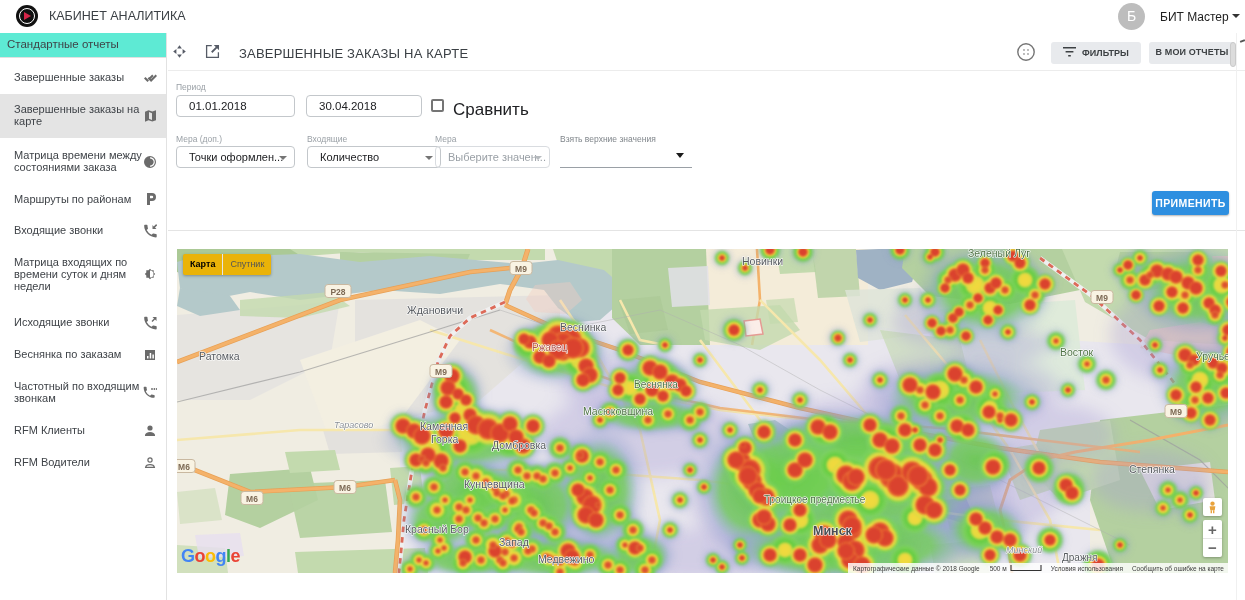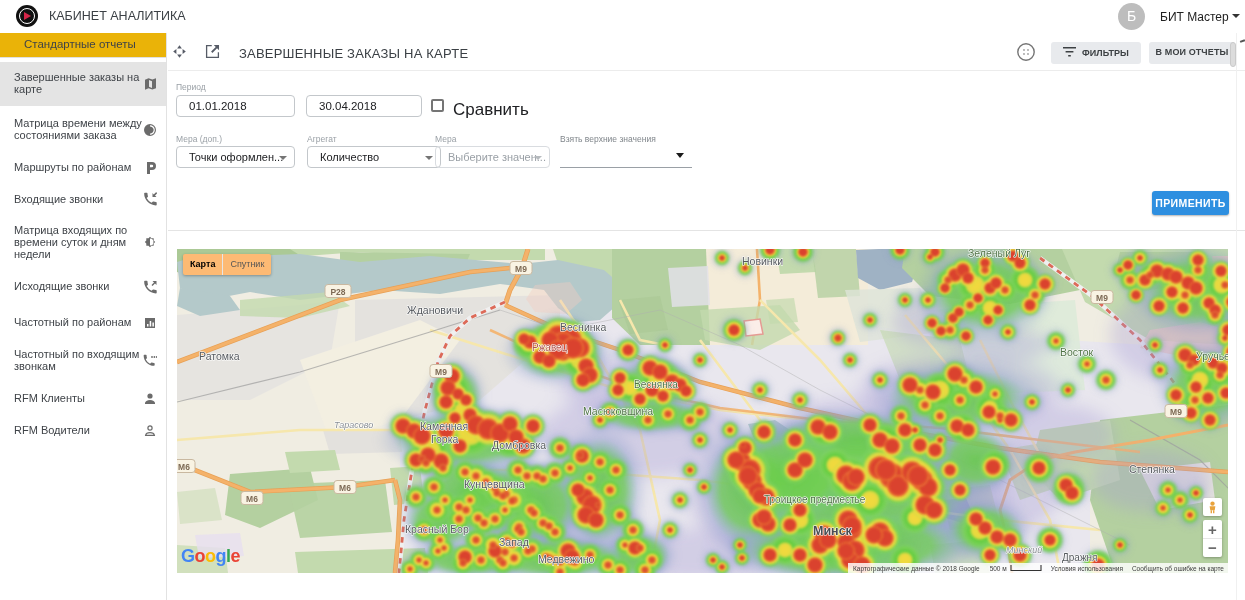--- a/index.html
+++ b/index.html
@@ -5,56 +5,59 @@
 html,body { width:1245px; height:600px; background:#fff; font-family:"Liberation Sans",sans-serif; overflow:hidden; }
 .topbar { position:absolute; left:0; top:0; width:1245px; height:33px; background:#fff; }
 .logo { position:absolute; left:16px; top:5px; width:22px; height:22px; border-radius:50%; background:#111; }
 .logo:before { content:''; position:absolute; left:2.6px; top:2.6px; width:16.8px; height:16.8px; border-radius:50%; border:1.9px solid #fff; box-sizing:border-box; }
 .logo .tri { position:absolute; left:7.5px; top:6.8px; width:0; height:0; border-left:7.5px solid #d62549; border-top:4.2px solid transparent; border-bottom:4.2px solid transparent; }
 .apptitle { position:absolute; left:49px; top:9px; font-size:12.5px; color:#3b4045; letter-spacing:0px; font-weight:500; }
 .avatar { position:absolute; left:1118px; top:3px; width:27px; height:27px; border-radius:50%; background:#bdbdbd; color:#fff; font-size:14px; text-align:center; line-height:27px; }
 .uname { position:absolute; left:1160px; top:10px; font-size:12px; color:#212121; }
 .caret { position:absolute; left:1232px; top:14px; width:0; height:0; border-left:4px solid transparent; border-right:4px solid transparent; border-top:4.5px solid #333; }
 .sidebar { position:absolute; left:0; top:33px; width:167px; height:567px; background:#fff; border-right:1px solid #e2e2e2; }
-.sidehead { height:25px; background:#eab308; border-bottom:1px solid #e0e0e0; font-size:11.5px; color:#3f4348; padding:5px 0 0 24px; }
+.sidehead { height:25px; background:#5eead4; border-bottom:1px solid #e0e0e0; font-size:11.5px; color:#3f4348; padding:5px 0 0 7px; }
 .menu { padding-top:4px; }
 .item { position:relative; padding:10px 24px 10px 14px; font-size:11px; color:#3f4348; line-height:11.9px; }
 .item.sel { background:#e4e4e4; margin-bottom:2px; }
 .menu .item:nth-child(6) { margin-bottom:4px; }
 .mic { position:absolute; right:9px; top:50%; margin-top:-7px; }
 .toolbar { position:absolute; left:168px; top:33px; width:1077px; height:38px; background:#fff; border-bottom:1px solid #ececec; }
 .ticon { position:absolute; top:10px; color:#5f6368; }
 .rtitle { position:absolute; left:71px; top:13px; font-size:13px; color:#3b4045; letter-spacing:0.2px; }
 .gbtn { position:absolute; top:9px; height:22px; background:#e8eaed; border-radius:3px; font-size:9px; font-weight:bold; color:#3c4043; text-align:center; letter-spacing:0.1px; white-space:nowrap; }
 .filters { position:absolute; left:168px; top:71px; width:1077px; height:160px; background:#fff; border-bottom:1px solid #e4e4e4; }
 .flabel { position:absolute; font-size:8.5px; color:#9aa0a6; }
 .finput { position:absolute; height:22px; border:1px solid #c3c7cb; border-radius:4px; font-size:11.5px; color:#202124; padding:4px 8px 0 12px; white-space:nowrap; overflow:hidden; }
 .fsel { padding-right:20px !important; font-size:11px !important; }
 .selcaret { position:absolute; width:0; height:0; border-left:4px solid transparent; border-right:4px solid transparent; border-top:4.5px solid #757575; }
 .applybtn { position:absolute; left:984px; top:120px; width:77px; height:24px; background:#2e8fe0; border-radius:3px; color:#fff; font-size:10.5px; font-weight:bold; text-align:center; line-height:24px; letter-spacing:0.4px; box-shadow:0 1px 2px rgba(0,0,0,0.3); }
 .mapwrap { position:absolute; left:177px; top:249px; width:1051px; height:324px; overflow:hidden; }
-.mapctl { position:absolute; left:6px; top:5px; height:21px; background:#fdba74; box-shadow:0 1px 3px rgba(0,0,0,0.3); border-radius:2px; display:flex; }
+.mapctl { position:absolute; left:6px; top:5px; height:21px; background:#eab308; box-shadow:0 1px 3px rgba(0,0,0,0.3); border-radius:2px; display:flex; }
 .mapctl div { padding:4.5px 7px 0 7px; font-size:9px; }
 .zbox { position:absolute; right:6px; background:#fff; width:19px; box-shadow:0 1px 3px rgba(0,0,0,0.3); border-radius:2px; text-align:center; }
 .attr { position:absolute; right:0; bottom:0; height:10px; background:rgba(255,255,255,0.82); font-size:6.5px; color:#3a3a3a; padding:1.5px 4px 0 5px; white-space:nowrap; }
 .glogo { position:absolute; left:4px; bottom:6px; font-size:18px; font-weight:bold; letter-spacing:-0.5px; }
 </style></head>
 <body>
 <div class="topbar">
   <div class="logo">
       <div class="tri"></div>
     </div>
   <div class="apptitle">КАБИНЕТ АНАЛИТИКА</div>
   <div class="avatar">Б</div>
   <div class="uname">БИТ Мастер</div>
   <div class="caret"></div>
 </div>
 <div class="sidebar">
   <div class="sidehead">Стандартные отчеты</div>
   <div class="menu">
+  <div class="item"><span class="mtxt">Завершенные заказы</span><span class="mic"><svg width="14" height="14" viewBox="0 0 14 14">
+            <path d="M1 7.5l3.5 3.5L6 9.6 2.5 6.1z M4.6 7.5l3.5 3.5L14 5l-1.4-1.4-4.5 4.5-2-2z M10.6 5L9.2 3.6 5.5 7.3l1.4 1.4z" fill="#6b6b6b"></path>
+          </svg></span></div>
 <div class="item sel"><span class="mtxt">Завершенные заказы на карте</span><span class="mic"><svg width="14" height="14" viewBox="0 0 14 14">
             <path d="M9.3 2.6L5.6 1.3 2 2.7v10l3.6-1.4 3.7 1.3 3.7-1.4v-10zM9 10.9l-3-1.05V3.1l3 1.05z" fill="#6b6b6b"></path>
           </svg></span></div>
 <div class="item"><span class="mtxt">Матрица времени между состояниями заказа</span><span class="mic"><svg width="14" height="14" viewBox="0 0 14 14">
             <path d="M7 1a6 6 0 100 12A6 6 0 007 1zm0 10.8V2.2a4.8 4.8 0 014.8 4.8c0 1.3-.5 2.5-1.4 3.4A4.8 4.8 0 017 11.8z" fill="#6b6b6b"></path>
             <path d="M7 3.4v3.6L4.5 9.5A3.6 3.6 0 107 3.4z" fill="#6b6b6b"></path>
           </svg></span></div>
 <div class="item"><span class="mtxt">Маршруты по районам</span><span class="mic"><svg width="14" height="14" viewBox="0 0 14 14">
             <path d="M4 1h5a4 4 0 010 8H7v4H4zM7 3.8v2.4h2a1.2 1.2 0 000-2.4z" fill="#6b6b6b"></path>
           </svg></span></div>
@@ -62,21 +65,21 @@
             <path d="M13 9.9c-.9 0-1.8-.15-2.6-.42a.74.74 0 00-.75.18l-1.16 1.16A11.1 11.1 0 013.6 6.1L4.75 4.9a.74.74 0 00.18-.74A8.3 8.3 0 014.5 1.6.74.74 0 003.77.86H1.9c-.4 0-.74.33-.74.73 0 6.52 5.29 11.8 11.8 11.8.4 0 .74-.33.74-.74v-1.9a.74.74 0 00-.73-.74z" fill="#6b6b6b"></path>
             <path d="M9.5 1v4h4l-1.5-1.5L14.5 1 13 .2l-2.3 2.3z" fill="#6b6b6b"></path>
           </svg></span></div>
 <div class="item"><span class="mtxt">Матрица входящих по времени суток и дням недели</span><span class="mic"><svg width="14" height="14" viewBox="0 0 14 14">
             <path d="M7 .8L5.5 2.3H3.3v2.2L1.8 6l1.5 1.5v2.2h2.2L7 11.2l1.5-1.5h2.2V7.5L12.2 6l-1.5-1.5V2.3H8.5zM7 9.5v-7a3.5 3.5 0 010 7z" fill="#6b6b6b"></path>
           </svg></span></div>
 <div class="item"><span class="mtxt">Исходящие звонки</span><span class="mic"><svg width="14" height="14" viewBox="0 0 14 14">
             <path d="M13 9.9c-.9 0-1.8-.15-2.6-.42a.74.74 0 00-.75.18l-1.16 1.16A11.1 11.1 0 013.6 6.1L4.75 4.9a.74.74 0 00.18-.74A8.3 8.3 0 014.5 1.6.74.74 0 003.77.86H1.9c-.4 0-.74.33-.74.73 0 6.52 5.29 11.8 11.8 11.8.4 0 .74-.33.74-.74v-1.9a.74.74 0 00-.73-.74z" fill="#6b6b6b"></path>
             <path d="M13.5 5V1h-4L11 2.5 8.5 5l1 1L12 3.5z" fill="#6b6b6b"></path>
           </svg></span></div>
-<div class="item"><span class="mtxt">Частотный по районам</span><span class="mic"><svg width="14" height="14" viewBox="0 0 14 14">
+<div class="item"><span class="mtxt">Веснянка по заказам</span><span class="mic"><svg width="14" height="14" viewBox="0 0 14 14">
             <path d="M2 2h10v10H2zm2 6h1.5v2.5H4zm2.7-3h1.5v5.5H6.7zm2.7 1.6h1.5v3.9H9.4z" fill="#6b6b6b" fill-rule="evenodd"></path>
           </svg></span></div>
 <div class="item"><span class="mtxt">Частотный по входящим звонкам</span><span class="mic"><svg width="14" height="14" viewBox="0 0 14 14">
             <path d="M11 8.9c-.8 0-1.6-.13-2.3-.37a.65.65 0 00-.66.16l-1 1A9.7 9.7 0 012.8 5.4l1-1.03a.65.65 0 00.16-.65A7.3 7.3 0 013.6 1.4.65.65 0 002.95.75H1.3c-.35 0-.65.3-.65.65 0 5.7 4.63 10.35 10.35 10.35.36 0 .65-.3.65-.65V9.55a.65.65 0 00-.65-.65z" fill="#6b6b6b"></path>
             <circle cx="9" cy="3" r="0.9" fill="#6b6b6b"></circle>
             <circle cx="11.4" cy="3" r="0.9" fill="#6b6b6b"></circle>
             <circle cx="13.8" cy="3" r="0.9" fill="#6b6b6b"></circle>
           </svg></span></div>
 <div class="item"><span class="mtxt">RFM Клиенты</span><span class="mic"><svg width="14" height="14" viewBox="0 0 14 14">
             <circle cx="7" cy="4" r="2.6" fill="#6b6b6b"></circle>
@@ -110,21 +113,21 @@
       </svg>ФИЛЬТРЫ</div>
   <div class="gbtn" style="left:981px;width:86px;padding-top:5px">В МОИ ОТЧЕТЫ</div>
 </div>
 <div class="filters">
   <div class="flabel" style="left:8px;top:11px">Период</div>
   <div class="finput" style="left:8px;top:24px;width:119px">01.01.2018</div>
   <div class="finput" style="left:138px;top:24px;width:116px">30.04.2018</div>
   <div style="position:absolute;left:263px;top:28px;width:13px;height:13px;border:2px solid #757575;border-radius:2px"></div>
   <div style="position:absolute;left:285px;top:29px;font-size:17px;color:#202124">Сравнить</div>
   <div class="flabel" style="left:8px;top:63px">Мера (доп.)</div>
-  <div class="flabel" style="left:139px;top:63px">Агрегат</div>
+  <div class="flabel" style="left:139px;top:63px">Входящие</div>
   <div class="flabel" style="left:267px;top:63px">Мера</div>
   <div class="flabel" style="left:392px;top:63px;color:#80868b">Взять верхние значения</div>
   <div class="finput fsel" style="left:8px;top:75px;width:119px">Точки оформлен...<span class="selcaret" style="right:7px;top:9px"></span></div>
   <div class="finput fsel" style="left:139px;top:75px;width:134px">Количество<span class="selcaret" style="right:7px;top:9px"></span></div>
   <div class="finput fsel" style="left:267px;top:75px;width:115px;color:#9aa0a6;border-color:#d9dce0">Выберите значен...<span class="selcaret" style="right:7px;top:9px;border-top-color:#b6babe"></span></div>
   <div style="position:absolute;left:392px;top:75px;width:132px;height:22px;border-bottom:1px solid #9aa0a6">
       <span class="selcaret" style="right:8px;top:7px;border-top-color:#1a1a1a;border-left-width:4.5px;border-right-width:4.5px;border-top-width:5.5px"></span>
     </div>
   <div class="applybtn">ПРИМЕНИТЬ</div>
 </div>

